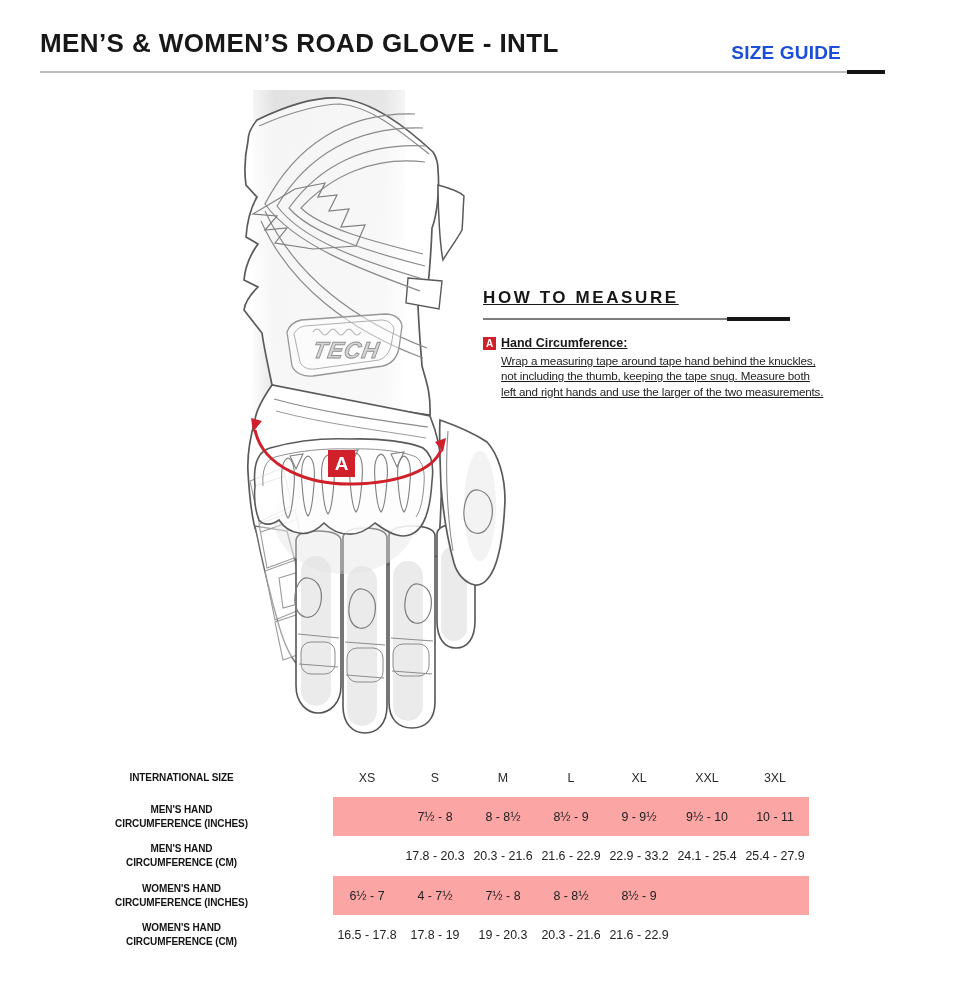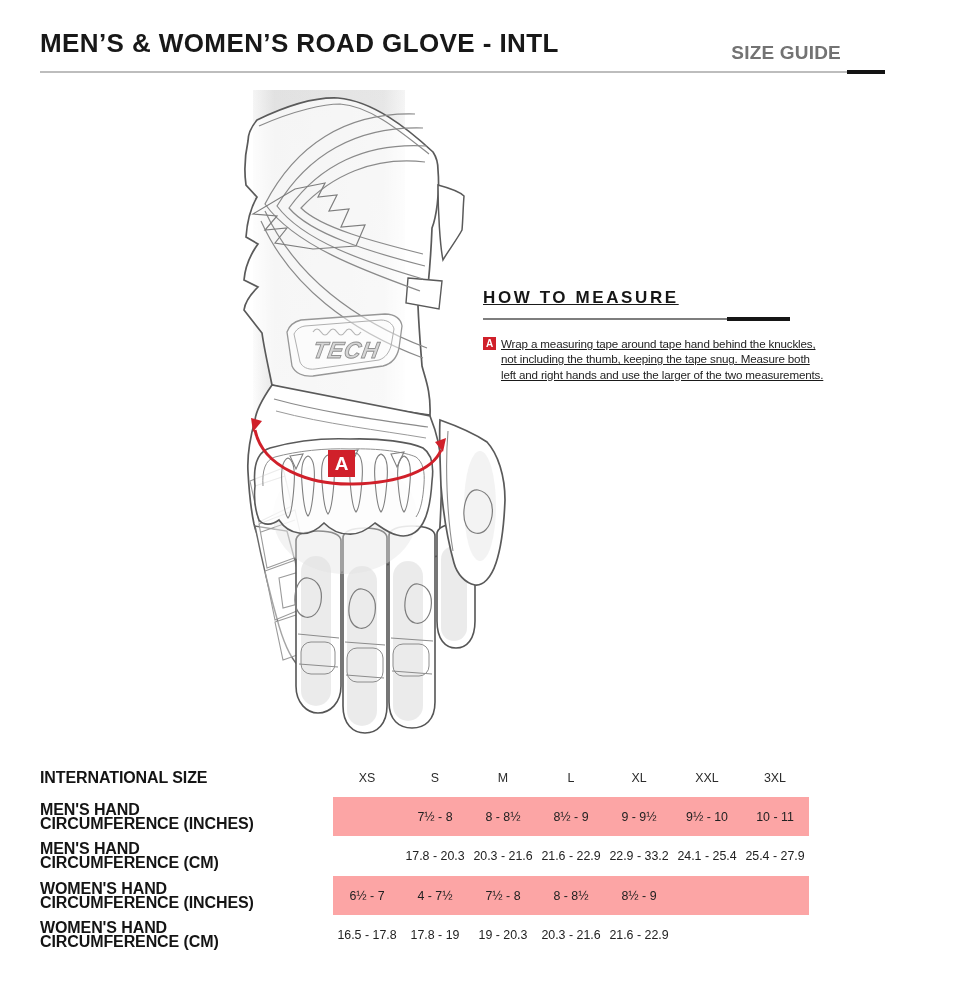--- a/index.html
+++ b/index.html
@@ -7,21 +7,21 @@
     position:relative;width:885px;height:1000px;background:#ffffff;overflow:hidden;
     font-family:"Liberation Sans", sans-serif;color:#1a1a1a;
   }
   
   .page-title{
     position:absolute;left:40px;top:28px;font-size:26px;font-weight:800;
     letter-spacing:.4px;color:#181818;white-space:nowrap;
   }
   .size-guide-label{
     position:absolute;right:44px;top:42px;font-size:19px;font-weight:700;
-    letter-spacing:.2px;color:#737373;
+    letter-spacing:.2px;color:#1d4ed8;
   }
   .header-rule{position:absolute;left:40px;top:71px;width:895px;height:2px;background:#bdbdbd;}
   .header-rule-dark{position:absolute;left:847px;top:70px;width:88px;height:4px;background:#131313;}
   
   .glove-wrap{position:absolute;left:195px;top:86px;width:320px;height:665px;}
   
   .htm{position:absolute;left:483px;top:288px;width:330px;text-decoration:underline;}
   .htm-heading{font-size:17px;font-weight:700;letter-spacing:2.6px;color:#161616;white-space:nowrap;}
   .htm-rule{position:relative;margin-top:9px;width:307px;height:4px;}
   .htm-rule .thin{position:absolute;left:0;top:1px;width:307px;height:2px;background:#7e7e7e;}
@@ -36,22 +36,22 @@
   .htm-lines div{font-size:11.6px;line-height:15.4px;color:#232323;letter-spacing:-.15px;white-space:nowrap;}
   
   .size-table{
     position:absolute;left:40px;top:758px;
     display:grid;grid-template-columns:293px repeat(7,68px);
     grid-template-rows:39px 39px 40px 39px 40px;
   }
   .st-cell{display:flex;align-items:center;justify-content:center;font-size:12.4px;color:#222;}
   .st-label{
     justify-content:flex-end;text-align:right;flex-direction:column;
-    align-items:flex-start;justify-content:center;
-    font-weight:700;font-size:16px;line-height:14px;color:#141414;padding-right:10px;
+    align-items:center;justify-content:center;
+    font-weight:700;font-size:10px;line-height:14px;color:#141414;padding-right:10px;
     letter-spacing:-.1px;white-space:nowrap;
   }
   .st-size{font-size:12.4px;color:#2b2b2b;}
   .shaded{background:#fca5a5;}
 </style>
 </head>
 <body>
 
 <div class="page">
 
@@ -184,20 +184,21 @@
   </div>
 
   <div class="htm">
     <div class="htm-heading">HOW TO MEASURE</div>
     <div class="htm-rule">
       <div class="thin"></div>
         <div class="thick"></div>
     </div>
     <div class="htm-item">
       <span class="marker-badge">A</span>
+      <div class="htm-item-title">Hand Circumference:</div>
       <div class="htm-lines">
         <div>Wrap a measuring tape around tape hand behind the knuckles,</div>
         <div>not including the thumb, keeping the tape snug. Measure both</div>
         <div>left and right hands and use the larger of the two measurements.</div>
       </div>
     </div>
   </div>
 
   <div class="size-table">
 

